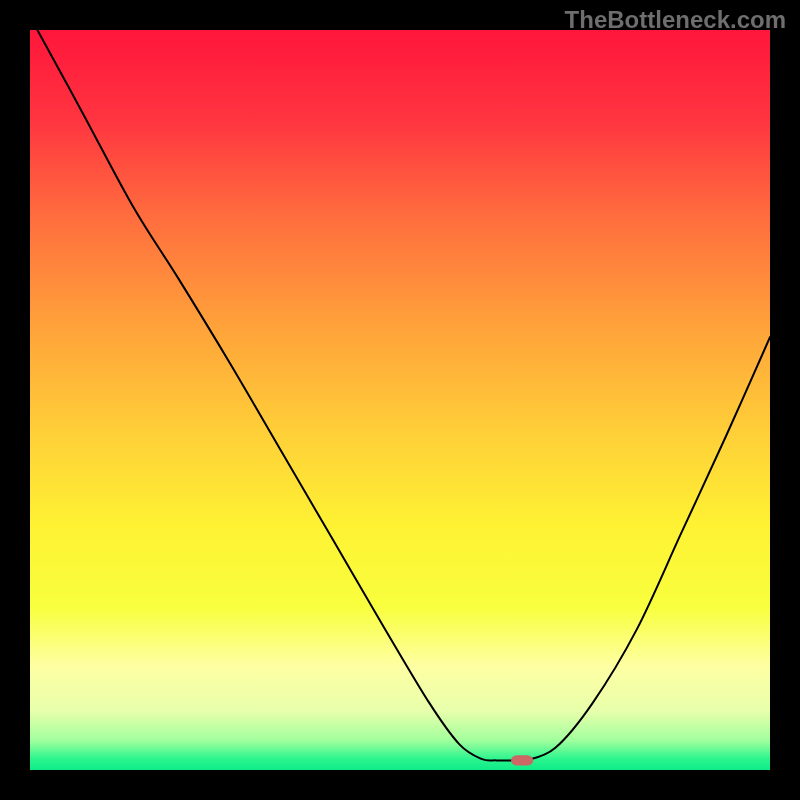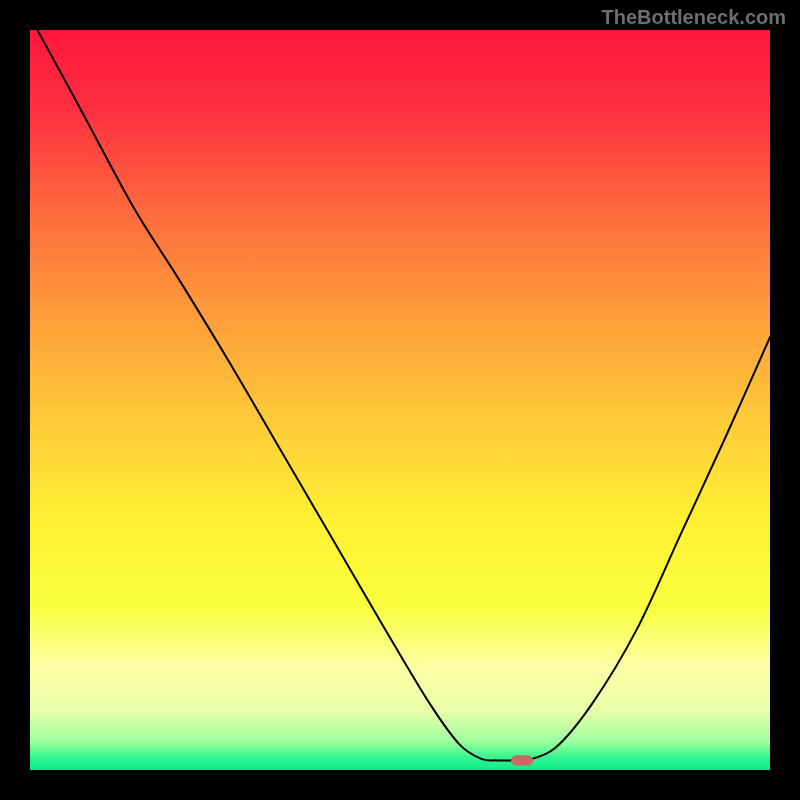--- a/index.html
+++ b/index.html
@@ -10,21 +10,21 @@
   .chart-container {
     width: 800px;
     height: 800px;
     position: relative;
   }
   .watermark {
     position: absolute;
     top: 6px;
     right: 14px;
     font-family: Arial, Helvetica, sans-serif;
-    font-size: 20px;
+    font-size: 24px;
     font-weight: bold;
     color: #6e6e6e;
     z-index: 10;
   }
   svg {
     display: block;
   }
 </style>
 </head>
 <body>

